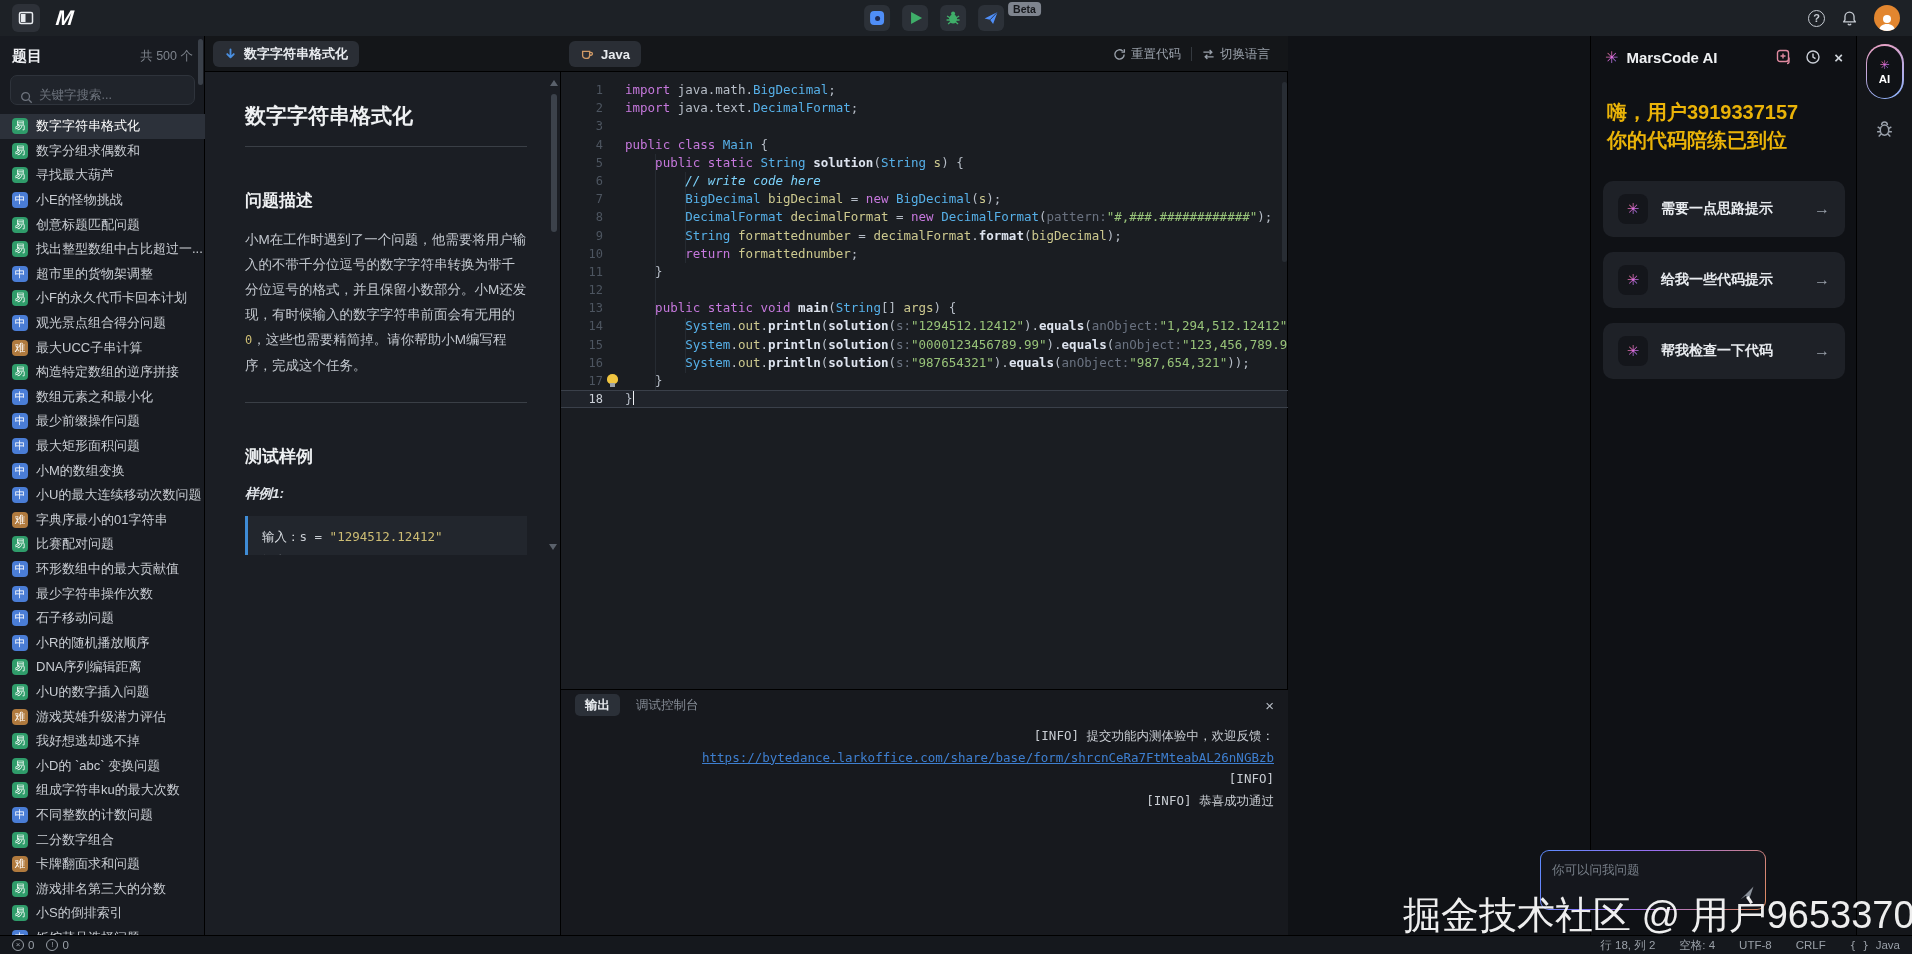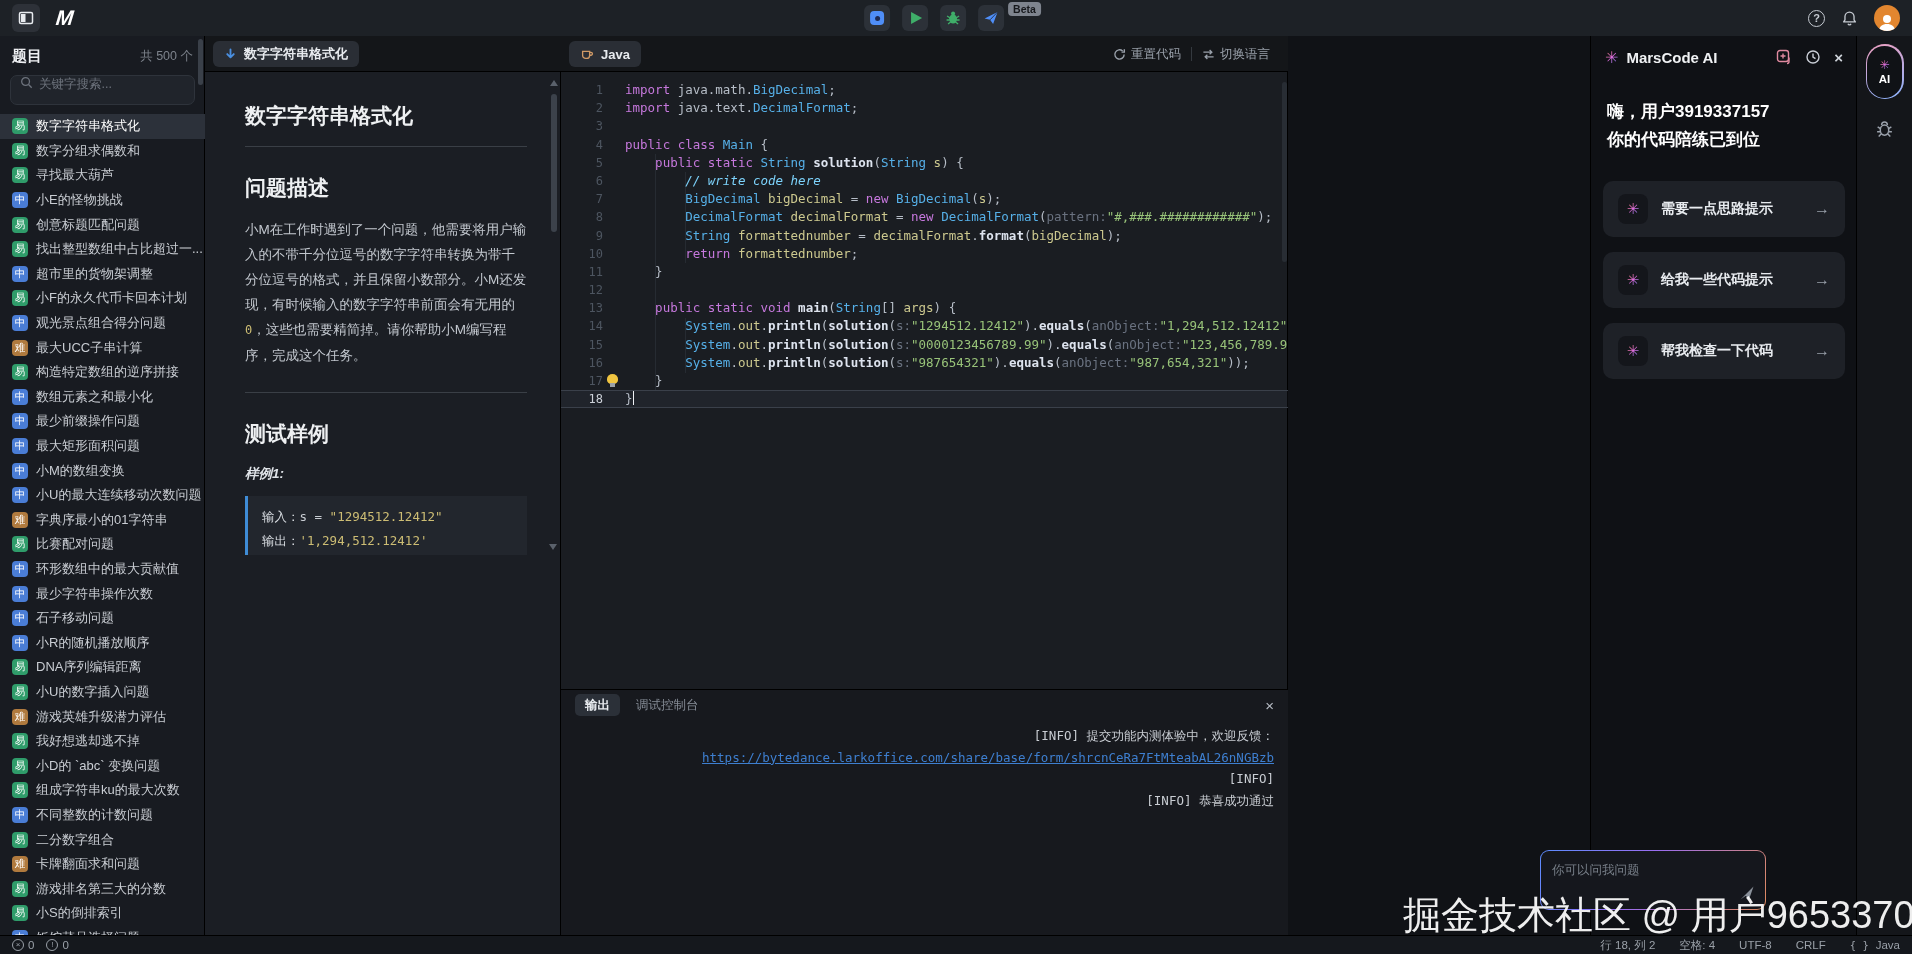--- a/index.html
+++ b/index.html
@@ -23,38 +23,38 @@
 
   
   .main { display:flex; height:899px; }
   .col-sep { box-shadow: inset -1px 0 0 #000; }
 
   
   .sidebar { width:205px; background:#181b21; display:flex; flex-direction:column; position:relative; }
   .sb-head { display:flex; justify-content:space-between; align-items:center; padding:11px 12px 9px;gap:26px; }
   .sb-title { font-size:15px; font-weight:bold; color:#eef0f3; }
   .sb-count { font-size:12.5px; color:#7d838c; }
-  .sb-search { margin:0 10px 9px; height:30px; background:#20242b; border:1px solid #2e333b; border-radius:7px; display:flex; align-items:flex-start; gap:6px; padding:0 9px; cursor:text; }
+  .sb-search { margin:0 10px 9px; height:30px; background:#20242b; border:1px solid #2e333b; border-radius:7px; display:flex; align-items:flex-end; gap:6px; padding:0 9px; cursor:text; }
   .sb-search span { font-size:12.5px; color:#6d737d; }
   .plist { flex:1; overflow:hidden; position:relative; }
   .plist-item { height:24.6px; display:flex; align-items:center; gap:8px; padding:0 12px; font-size:13px; color:#c9cdd3; white-space:nowrap; overflow:hidden; cursor:pointer; }
   .plist-item.selected { background:#2c313a; color:#fff; }
   .pbadge { width:16px; height:16px; border-radius:4px; font-size:10.5px; color:#fff; display:flex; align-items:center; justify-content:center; flex:none; }
   .lv-easy { background:#2f9c6a; } .lv-medium { background:#4a7dd6; } .lv-hard { background:#b07a3e; }
   .sb-thumb { position:absolute; right:2px; top:3px; width:5px; height:46px; border-radius:3px; background:#3a4049; }
 
   
   .tabstrip { height:36px; background:#141619; display:flex; align-items:center; padding:0 8px; box-shadow: inset 0 -1px 0 #000; flex:none; }
   .tab { height:26px; background:#2a2e35; border-radius:6px; display:flex; align-items:center; gap:7px; padding:0 11px; font-size:13px; font-weight:bold; color:#e8ebef; cursor:pointer; }
 
   
   .desc-col { width:356px; background:#1b1e24; display:flex; flex-direction:column; position:relative; }
   .desc-body { padding:30px 34px 0 40px; height:483px; overflow:hidden; position:relative; }
   .desc-h1 { font-size:21px; font-weight:bold; color:#eef0f2; padding-bottom:16px; border-bottom:1px solid #3a3f46; }
-  .desc-h2 { font-size:21px; font-weight:bold; color:#eef0f2; margin:27px 0 15px; }
+  .desc-h2 { font-size:17px; font-weight:bold; color:#eef0f2; margin:42px 0 15px; }
   .desc-p { font-size:13.5px; line-height:25px; color:#c3c8cf; }
   .desc-hr { border:none; border-top:1px solid #3a3f46; margin:24px 0 0; }
   .icode { font-family:"DejaVu Sans Mono",monospace; font-size:12px; color:#cdbd74; }
   .sample-label { font-style:italic; font-weight:bold; font-size:13.5px; color:#dfe3e8; margin:17px 0 13px; }
   .sample-block { background:#22262d; border-left:3px solid #3f8cd6; padding:9px 14px; font-family:"DejaVu Sans Mono",monospace; font-size:12.5px; line-height:23px; color:#c9cdd3; }
   .sample-block .lab { font-family:"Liberation Sans",sans-serif; color:#d9dde2; }
   .sample-block .val { color:#cdbd74; }
   .v-scroll { position:absolute; right:2px; width:10px; display:flex; flex-direction:column; align-items:center; }
   .arr-up { width:0; height:0; border-bottom:6px solid #5a616b; border-left:4.5px solid transparent; border-right:4.5px solid transparent; }
   .arr-down { width:0; height:0; border-top:6px solid #5a616b; border-left:4.5px solid transparent; border-right:4.5px solid transparent; }
@@ -93,21 +93,21 @@
 
   
   .spacer-col { width:303px; background:#101216; }
   .ai-col { width:266px; background:#0f1115; display:flex; flex-direction:column; }
   .ai-head { height:42px; display:flex; align-items:center; gap:8px; padding:0 14px; }
   .ai-title { font-size:15px; font-weight:bold; color:#f0f2f4; }
   .ai-head-icons { margin-left:auto; display:flex; align-items:center; gap:13px; }
   .ai-head-icons > * { cursor:pointer; }
   .ai-close { color:#cfd4db; font-size:15px; font-weight:bold; }
   .spark { font-family:"DejaVu Sans",sans-serif; font-weight:bold; background:linear-gradient(135deg,#ff8a5c,#e06de0 50%,#5b8cff); -webkit-background-clip:text; background-clip:text; color:transparent; }
-  .ai-greet { padding:20px 16px 0; font-size:17px; font-weight:bold; color:#ffffff; line-height:28px; }
+  .ai-greet { padding:20px 16px 0; font-size:20px; font-weight:bold; color:#eab308; line-height:28px; }
   .ai-cards { padding:27px 12px; display:flex; flex-direction:column; gap:15px; }
   .ai-card { height:56px; background:#1e2127; border-radius:10px; display:flex; align-items:center; gap:13px; padding:0 15px; cursor:pointer; }
   .card-icon { width:30px; height:30px; background:#14161b; border-radius:8px; display:flex; align-items:center; justify-content:center; flex:none; }
   .card-label { font-size:14px; font-weight:bold; color:#e8ebef; }
   .card-arrow { margin-left:auto; color:#9aa1ab; font-size:16px; }
   .rail { width:55px; background:#14161a; display:flex; flex-direction:column; align-items:center; padding-top:8px; gap:20px; }
   .ai-pill-wrap { background:linear-gradient(160deg,#f0a0c0,#8ab4ff); border-radius:20px; padding:1.5px; cursor:pointer; }
   .ai-pill { width:35px; height:52px; background:#101216; border-radius:19px; display:flex; flex-direction:column; align-items:center; justify-content:center; gap:1px; }
   .ai-pill-label { font-size:11.5px; font-weight:bold; color:#fff; }
 

